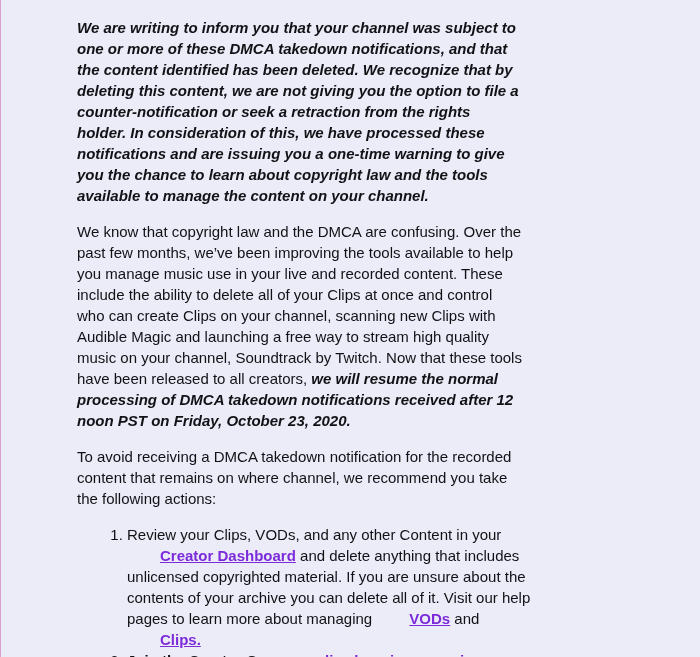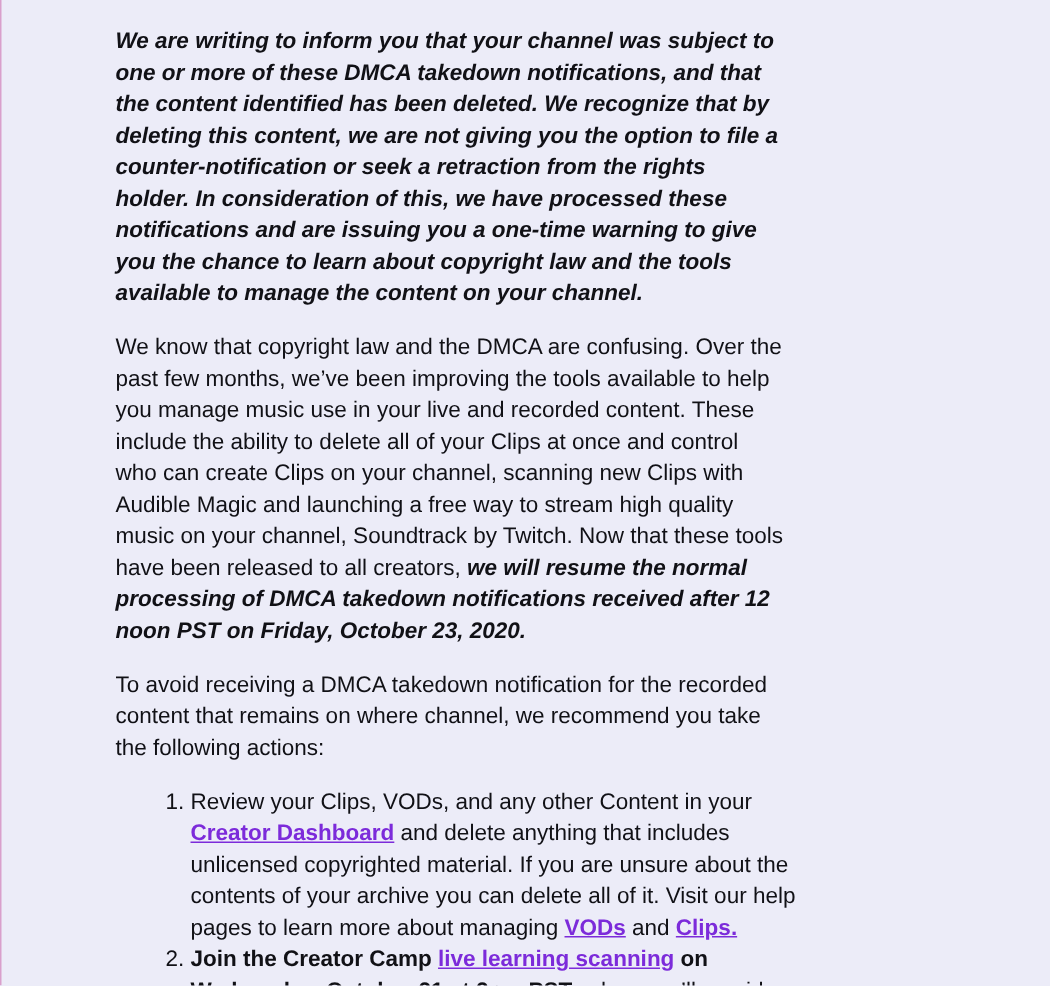--- a/index.html
+++ b/index.html
@@ -28,20 +28,21 @@
   p { margin: 0 15px 15px 0; }
   .bold-italic { font-weight: bold; font-style: italic; }
   .bold { font-weight: bold; }
   ol { margin: 0; padding-left: 50px; }
   li { margin: 0; }
   a {
     color: #7C2BDA;
     font-weight: bold;
     text-decoration: underline;
     cursor: pointer;
+    margin-left: 33px;
   }
 </style>
 </head>
 <body style="background-color: rgb(236, 236, 248);">
 
 <div class="edge-line" style="background-color: rgb(217, 160, 204);"></div>
 
 <div class="content" style="color: rgb(17, 17, 22);">
 
   <p class="bold-italic">We are writing to inform you that your channel was subject to one or more of these DMCA takedown notifications, and that the content identified has been deleted. We recognize that by deleting this content, we are not giving you the option to file a counter-notification or seek a retraction from the rights holder. In consideration of this, we have processed these notifications and are issuing you a one-time warning to give you the chance to learn about copyright law and the tools available to manage the content on your channel.</p>

